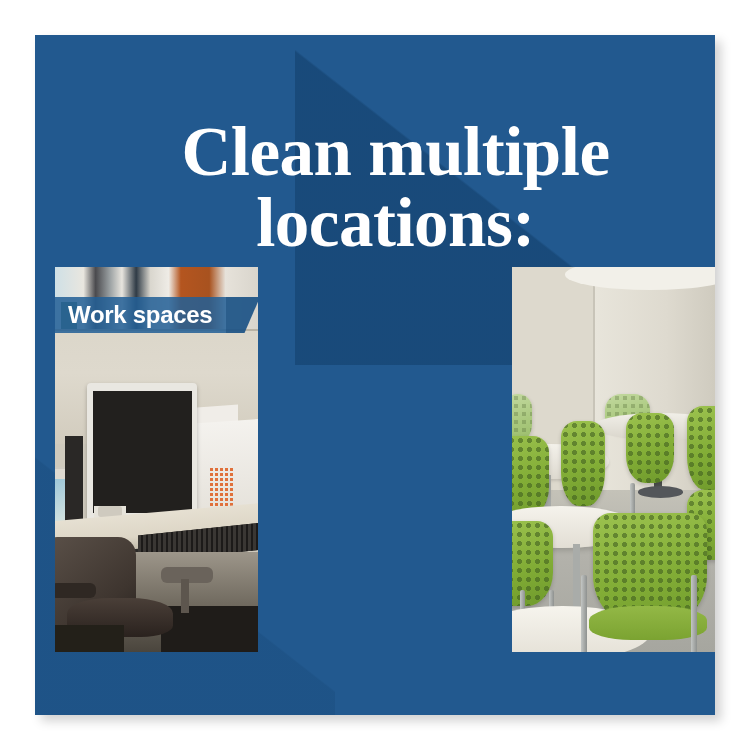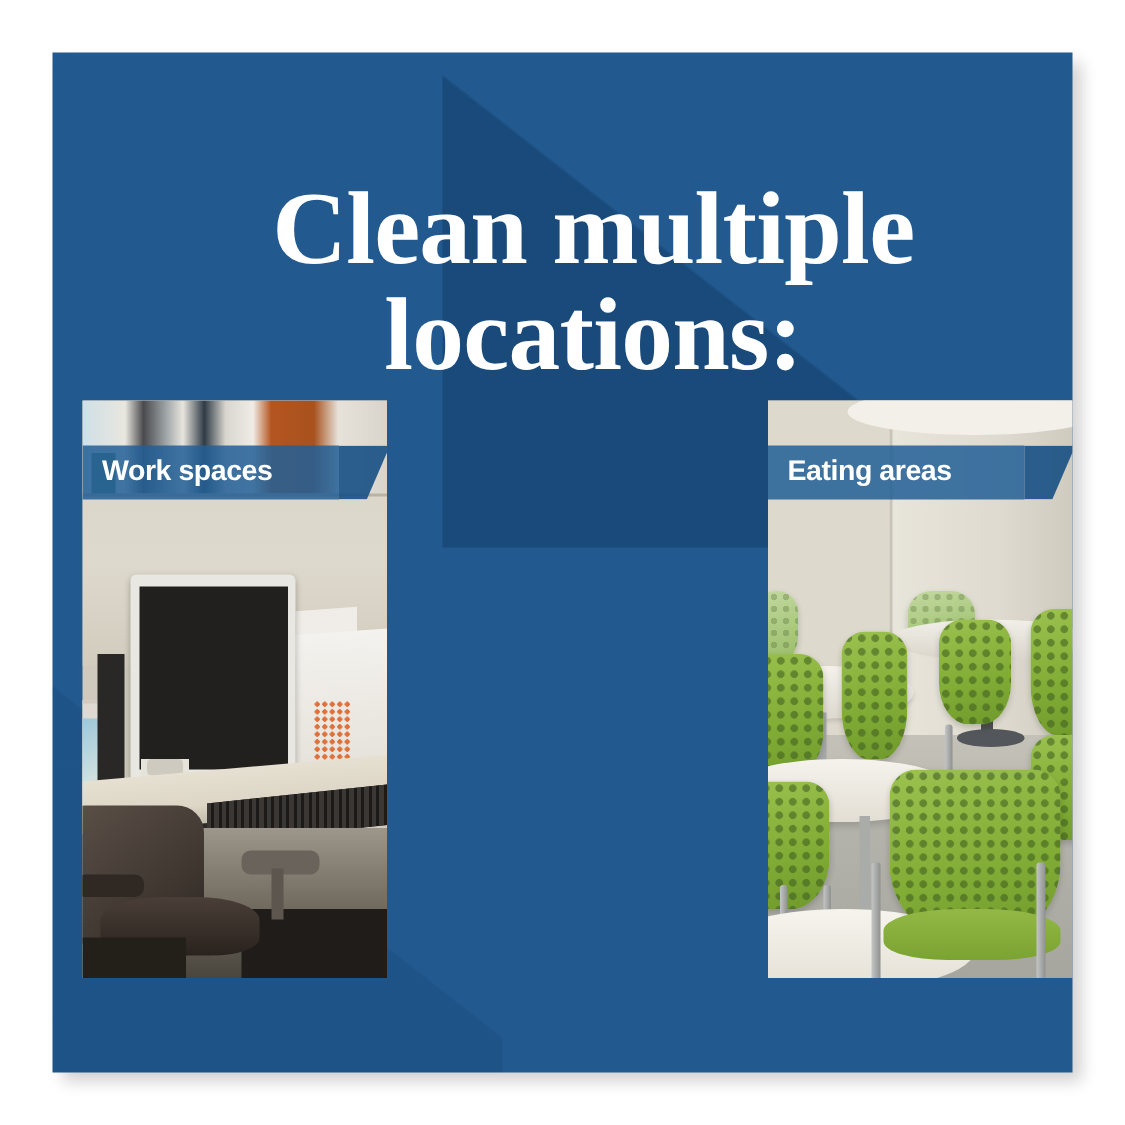--- a/index.html
+++ b/index.html
@@ -125,21 +125,21 @@
   }
   .ribbon .label {
     position: absolute;
     left: 13px;
     top: 0;
     height: 36px;
     line-height: 36px;
     color: #ffffff;
     font-family: "Liberation Sans", sans-serif;
     font-weight: bold;
-    font-size: 19px;
+    font-size: 24px;
     letter-spacing: -0.3px;
     white-space: nowrap;
   }
 
   
   .ws-wall      { position:absolute; left:0; top:0; width:100%; height:46%;
                   background:linear-gradient(180deg,#d8d3c6 0%,#ded9cd 60%,#d2ccbe 100%); }
   .ws-upper     { position:absolute; left:0; top:0; width:100%; height:16%;
                   background:linear-gradient(90deg,#cfe0e6 0%,#e9e6df 14%,#4a4a4e 20%,#9aa0a2 27%,
                               #e8e5de 33%,#2f3b46 40%,#d9d6ce 47%,#efece6 56%,#b4551f 62%,
@@ -400,22 +400,17 @@
           <div class="chair ea-c9"></div>
 
           <div class="leg ea-l3"></div>
           <div class="leg ea-l5"></div>
           <div class="ea-tableD"></div>
           <div class="chair ea-c8"></div>
           <div class="ea-c8s"></div>
           <div class="leg ea-l1"></div>
           <div class="leg ea-l2"></div>
         </div>
-        <div class="ribbon">
-          <div class="band"></div>
-          <div class="tail"></div>
-          <div class="label">Eating areas</div>
-        </div>
       </div>
 
     </div>
   </div>
 </div>
 
 </body></html>

